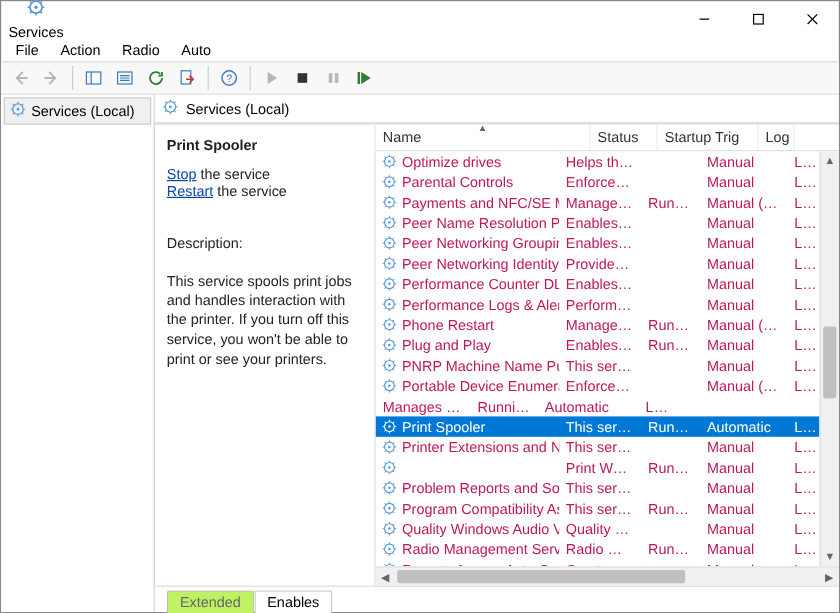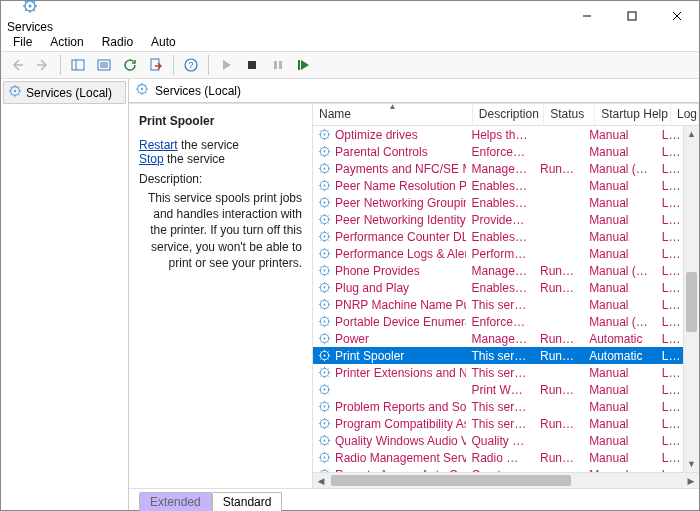--- a/index.html
+++ b/index.html
@@ -32,22 +32,22 @@
   .gear { color:#5b9bd5; }
 
   .content-pane { flex:1; display:flex; flex-direction:column; min-width:0; }
   .content-header { height:24px; display:flex; align-items:center; padding-left:6px; border-bottom:1px solid #ccc; background:#fff; gap:6px; }
   .content-header span.txt { font-size:12px; }
 
   .detail-row { flex:1; display:flex; min-height:0; border-top:1px solid #e0e0e0; }
   .detail-pane { width:183px; padding:10px 10px; font-size:12px; color:#222; }
   .detail-title { font-weight:bold; margin-bottom:10px; }
   .link { color:#0645ad; text-decoration:underline; cursor:pointer; }
-  .desc-label { margin-top:6px; }
-  .desc-text { margin-top:4px; line-height:1.35;text-align:right; }
+  .desc-label { margin-top:30px; }
+  .desc-text { margin-top:16px; line-height:1.35; }
 
   .list-wrap { flex:1; display:flex; flex-direction:column; min-width:0; border-left:1px solid #e0e0e0; position:relative; }
   .list-header { height:22px; border-bottom:1px solid #e0e0e0; display:flex; font-size:12px; color:#333; background:#fff; }
   .colh { padding:3px 6px; border-right:1px solid #eee; overflow:hidden; white-space:nowrap; position:relative; }
   .sort-ind { position:absolute; top:-2px; left:50%; transform:translateX(-50%); font-size:8px; color:#666; }
   .list-body { flex:1; overflow:hidden; display:flex; }
   .list-scroll { flex:1; overflow:hidden; }
   .row { display:flex; align-items:center; height:17px; font-size:12px; color:#be185d; }
   .row .cell { padding:0 6px; overflow:hidden; white-space:nowrap; text-overflow:ellipsis; }
   .row .namecell { display:flex; align-items:center; gap:4px; padding-left:4px; }
@@ -69,21 +69,21 @@
   .vscroll .thumb { position:absolute; left:2px; right:2px; top:130px; height:60px; background:#c0c0c0; border-radius:2px; }
   
   .hscroll { height:16px; background:#f0f0f0; border-top:1px solid #e0e0e0; display:flex; }
   .hscroll .arrow { width:16px; display:flex; align-items:center; justify-content:center; color:#666; font-size:9px; }
   .hscroll .track { flex:1; position:relative; }
   .hscroll .thumb { position:absolute; top:2px; bottom:2px; left:2px; width:240px; background:#c0c0c0; border-radius:2px; }
 
   
   .tab-strip { height:22px; background:#fff; border-top:1px solid #ddd; display:flex; align-items:flex-end; padding-left:10px; gap:0; }
   .tab { padding:2px 10px; border:1px solid #bbb; border-bottom:none; background:#fff; font-size:12px; position:relative; top:1px; border-radius:2px 2px 0 0;}
-  .tab.inactive { background:#c4b5fd; color:#666; z-index:1;}
+  .tab.inactive { background:#bef264; color:#666; z-index:1;}
   .tab.active { background:#fff; z-index:2;}
 
 </style>
 </head>
 <body>
 
 <div class="window">
 
   <div class="titlebar">
     <div class="titlebar-left">
@@ -219,38 +219,37 @@
             </svg>
         </span>
         <span class="txt">Services (Local)</span>
       </div>
 
       <div class="detail-row">
 
         <div class="detail-pane">
           <div class="detail-title">Print Spooler</div>
           <div>
-            <span class="link">Restart</span><span> the service</span>
+            <span class="link">Stop</span><span> the service</span>
           </div>
           <div>
-            <span class="link">Stop</span><span> the service</span>
+            <span class="link">Restart</span><span> the service</span>
           </div>
           <div class="desc-label">Description:</div>
           <div class="desc-text">This service spools print jobs and handles interaction with the printer. If you turn off this service, you won't be able to print or see your printers.</div>
         </div>
 
         <div class="list-wrap">
           <div class="list-header">
             <div class="colh c-name">
               <span class="sort-ind">▲</span>
               <span>Name</span>
             </div>
-            <div class="colh c-desc"><span>Description</span></div>
             <div class="colh c-stat"><span>Status</span></div>
-            <div class="colh c-start"><span>Startup Help</span></div>
+            <div class="colh c-start"><span>Startup Trig</span></div>
             <div class="colh c-log"><span>Log</span></div>
           </div>
           <div class="list-body">
             <div class="list-scroll" id="list-scroll">
                 <div class="row">
                   <div class="cell namecell c-name">
                     <span class="gear-small">
                       <svg width="13" height="13" viewBox="0 0 16 16">
                         <circle cx="8" cy="8" r="5" fill="none" stroke="currentColor" stroke-width="1.2"></circle>
                         <circle cx="8" cy="8" r="1.3" fill="currentColor"></circle>
@@ -378,21 +377,21 @@
                 </div>
                 <div class="row">
                   <div class="cell namecell c-name">
                     <span class="gear-small">
                       <svg width="13" height="13" viewBox="0 0 16 16">
                         <circle cx="8" cy="8" r="5" fill="none" stroke="currentColor" stroke-width="1.2"></circle>
                         <circle cx="8" cy="8" r="1.3" fill="currentColor"></circle>
                         <path d="M8 1v2M8 13v2M1 8h2M13 8h2M3 3l1.5 1.5M11.5 11.5L13 13M3 13l1.5-1.5M11.5 4.5L13 3" stroke="currentColor" stroke-width="1"></path>
                       </svg>
                     </span>
-                    <span>Phone Provides</span>
+                    <span>Phone Restart</span>
                   </div>
                   <div class="cell c-desc">Manages th...</div>
                   <div class="cell c-stat">Running</div>
                   <div class="cell c-start">Manual (Trig...</div>
                   <div class="cell c-log">Loc</div>
                 </div>
                 <div class="row">
                   <div class="cell namecell c-name">
                     <span class="gear-small">
                       <svg width="13" height="13" viewBox="0 0 16 16">
@@ -434,30 +433,20 @@
                       </svg>
                     </span>
                     <span>Portable Device Enumerator...</span>
                   </div>
                   <div class="cell c-desc">Enforces gr...</div>
                   <div class="cell c-stat"></div>
                   <div class="cell c-start">Manual (Trig...</div>
                   <div class="cell c-log">Loc</div>
                 </div>
                 <div class="row">
-                  <div class="cell namecell c-name">
-                    <span class="gear-small">
-                      <svg width="13" height="13" viewBox="0 0 16 16">
-                        <circle cx="8" cy="8" r="5" fill="none" stroke="currentColor" stroke-width="1.2"></circle>
-                        <circle cx="8" cy="8" r="1.3" fill="currentColor"></circle>
-                        <path d="M8 1v2M8 13v2M1 8h2M13 8h2M3 3l1.5 1.5M11.5 11.5L13 13M3 13l1.5-1.5M11.5 4.5L13 3" stroke="currentColor" stroke-width="1"></path>
-                      </svg>
-                    </span>
-                    <span>Power</span>
-                  </div>
                   <div class="cell c-desc">Manages p...</div>
                   <div class="cell c-stat">Running</div>
                   <div class="cell c-start">Automatic</div>
                   <div class="cell c-log">Loc</div>
                 </div>
                 <div class="row selected">
                   <div class="cell namecell c-name">
                     <span class="gear-small">
                       <svg width="13" height="13" viewBox="0 0 16 16">
                         <circle cx="8" cy="8" r="5" fill="none" stroke="currentColor" stroke-width="1.2"></circle>
@@ -598,18 +587,18 @@
                 <div class="thumb"></div>
               </div>
             <div class="arrow">▶</div>
           </div>
         </div>
 
       </div>
 
       <div class="tab-strip">
         <div class="tab inactive">Extended</div>
-        <div class="tab active">Standard</div>
+        <div class="tab active">Enables</div>
       </div>
     </div>
   </div>
 
 </div>
 
 </body></html>

